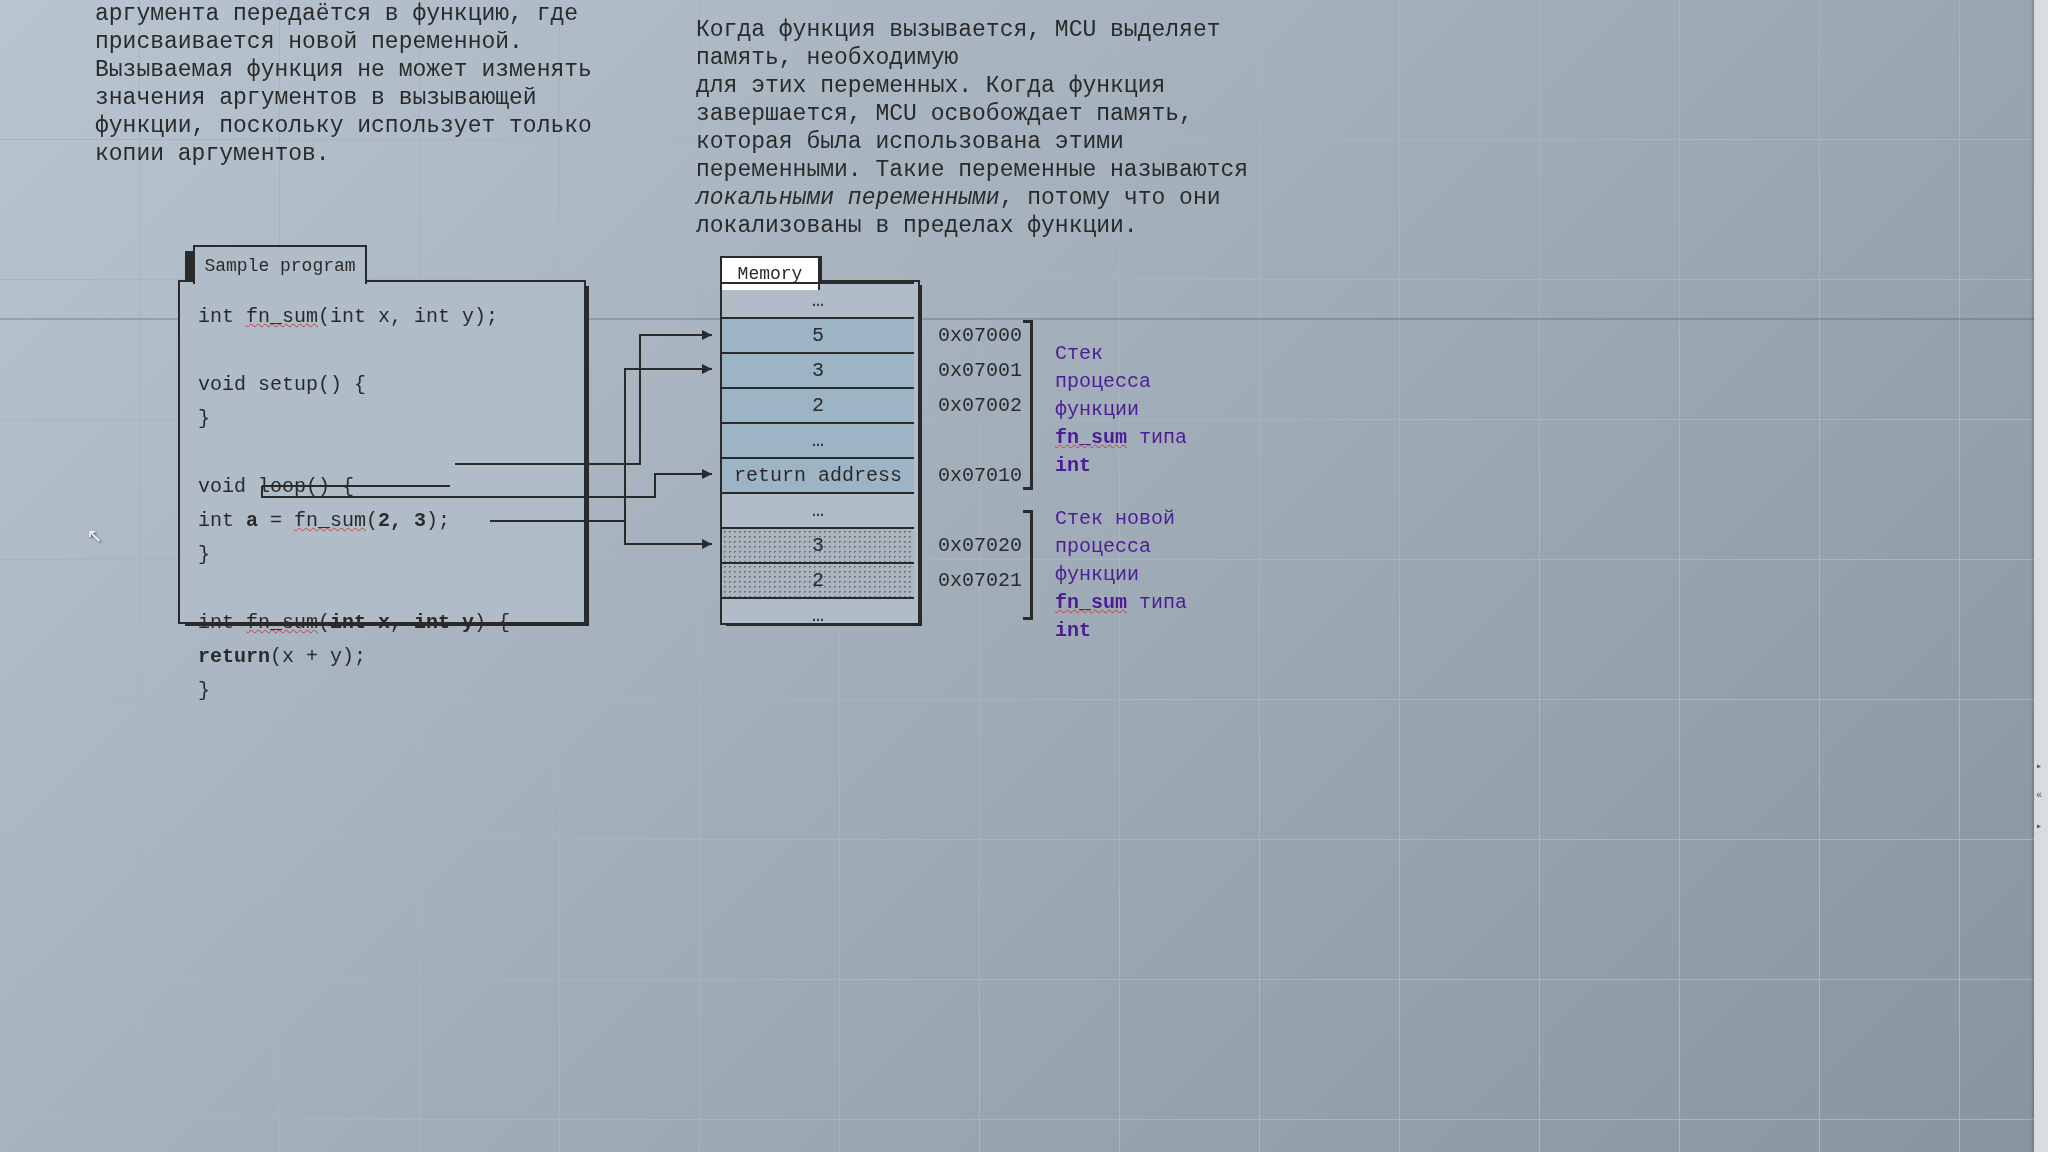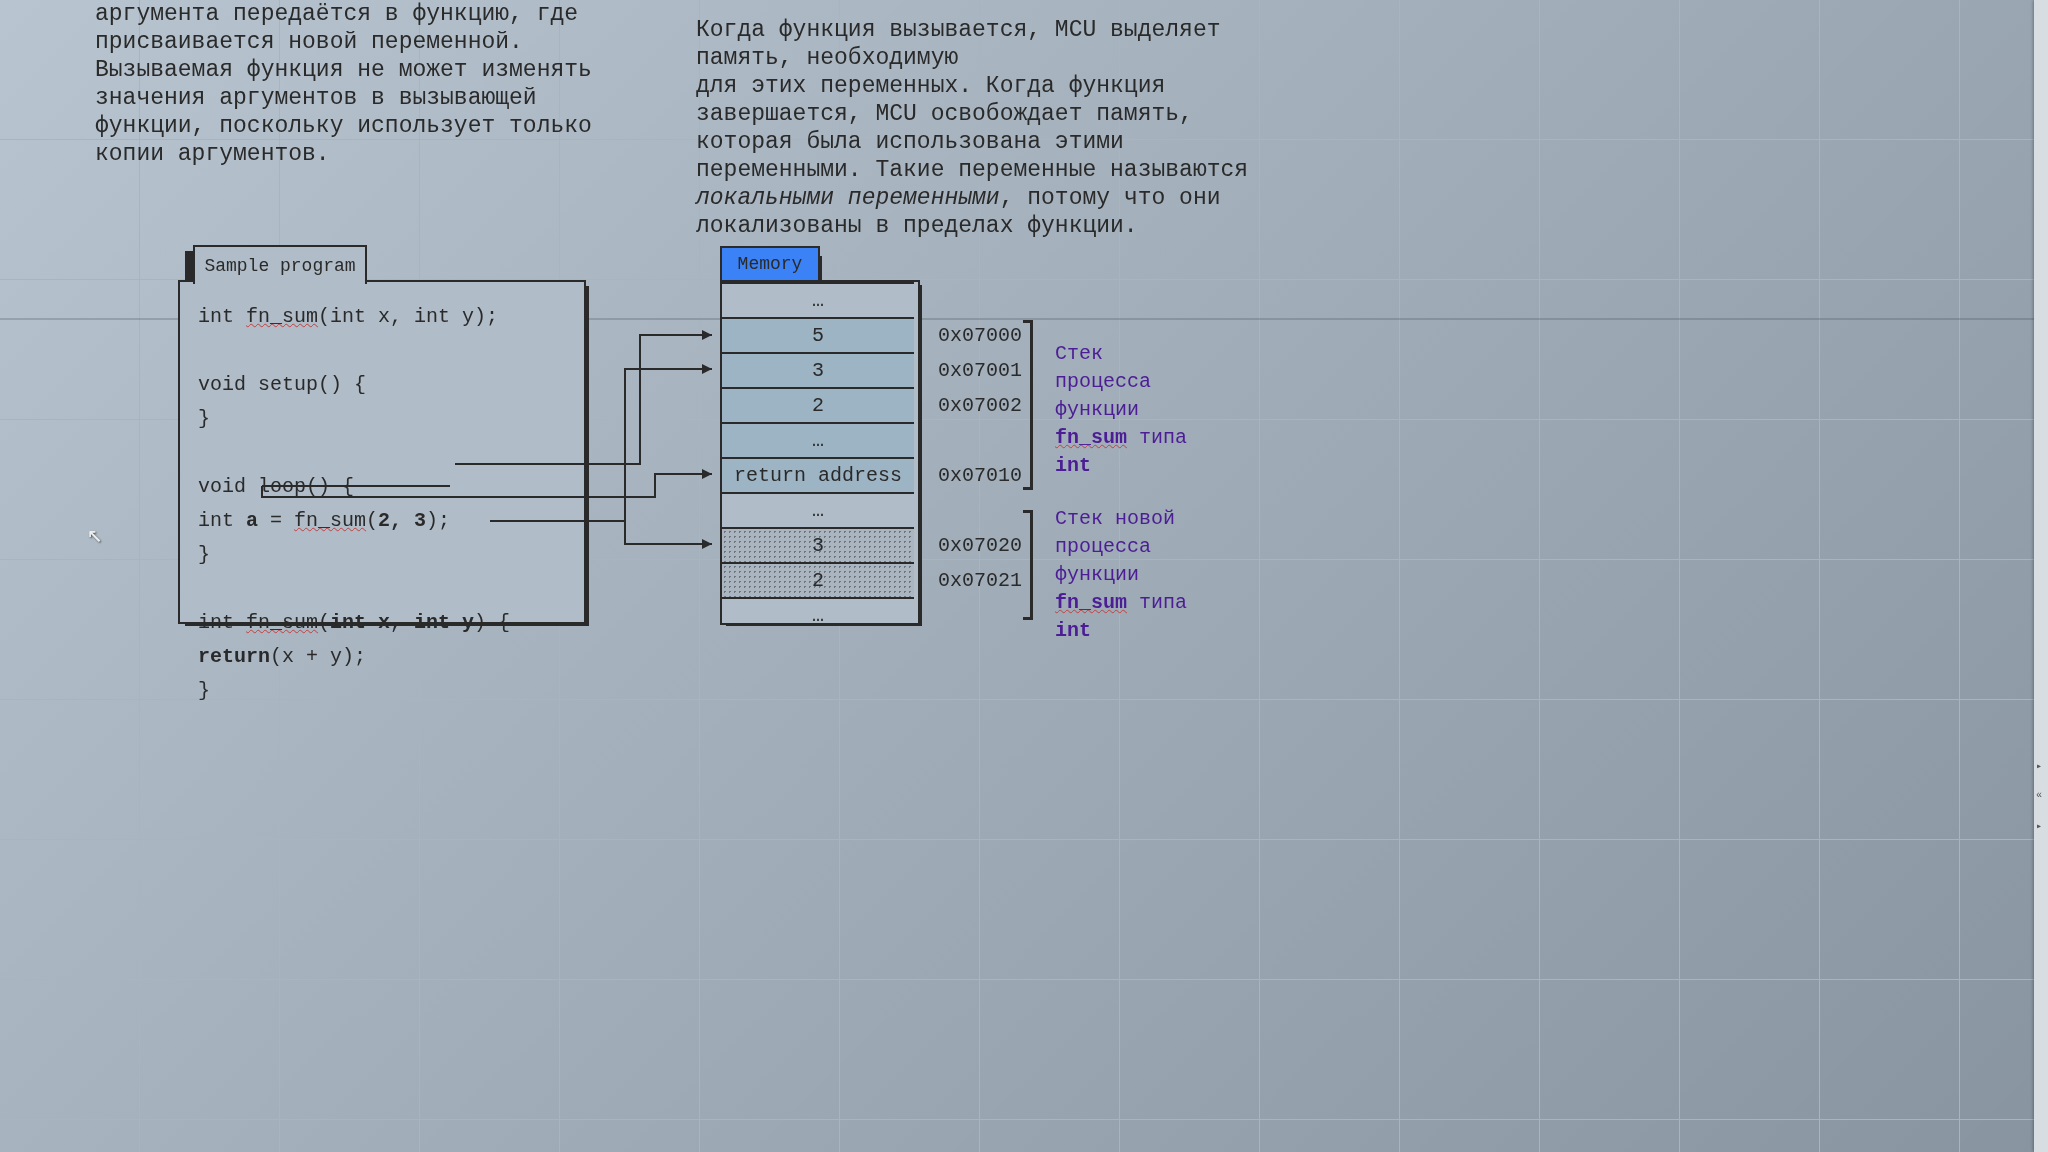--- a/index.html
+++ b/index.html
@@ -30,22 +30,22 @@
   .prog-code{position:absolute;left:198px;top:300px;width:380px;
     font-size:20px;line-height:34px;color:#2a2a2a;white-space:pre;z-index:4;}
   .prog-code b{font-weight:bold;}
   .uline{text-decoration:underline wavy #c04040;text-decoration-thickness:1px;text-align:right;}
 
   
   .mem-shadow{left:726px;top:285px;width:196px;height:341px;}
   .mem-tab-shadow{left:726px;top:256px;width:96px;height:30px;}
   .mem-box{position:absolute;left:720px;top:280px;width:196px;height:341px;
     background:#b0bcc7;border:2px solid #2a2a2a;z-index:2;}
-  .mem-tab{position:absolute;left:720px;top:246px;width:96px;height:32px;
-    background:#3b82f6;border:2px solid #2a2a2a;border-bottom:none;z-index:3;
+  .mem-tab{position:absolute;left:720px;top:256px;width:96px;height:32px;
+    background:#ffffff;border:2px solid #2a2a2a;border-bottom:none;z-index:3;
     font-size:18px;color:#2a2a2a;display:flex;align-items:center;justify-content:center;}
   .mem-cell{position:absolute;left:722px;width:192px;height:33px;
     border-top:2px solid #2a2a2a;display:flex;align-items:center;justify-content:center;
     font-size:20px;color:#2a2a2a;z-index:3;}
   .mem-cell:last-child{border-bottom:2px solid #2a2a2a;}
   .fill-blue{background:#9db4c4;}
   .fill-dot{background-image:radial-gradient(#6a7580 1px,transparent 1px);
     background-size:5px 5px;background-color:#aab5c0;}
   .addr{position:absolute;font-size:20px;color:#2a2a2a;z-index:3;}
 

